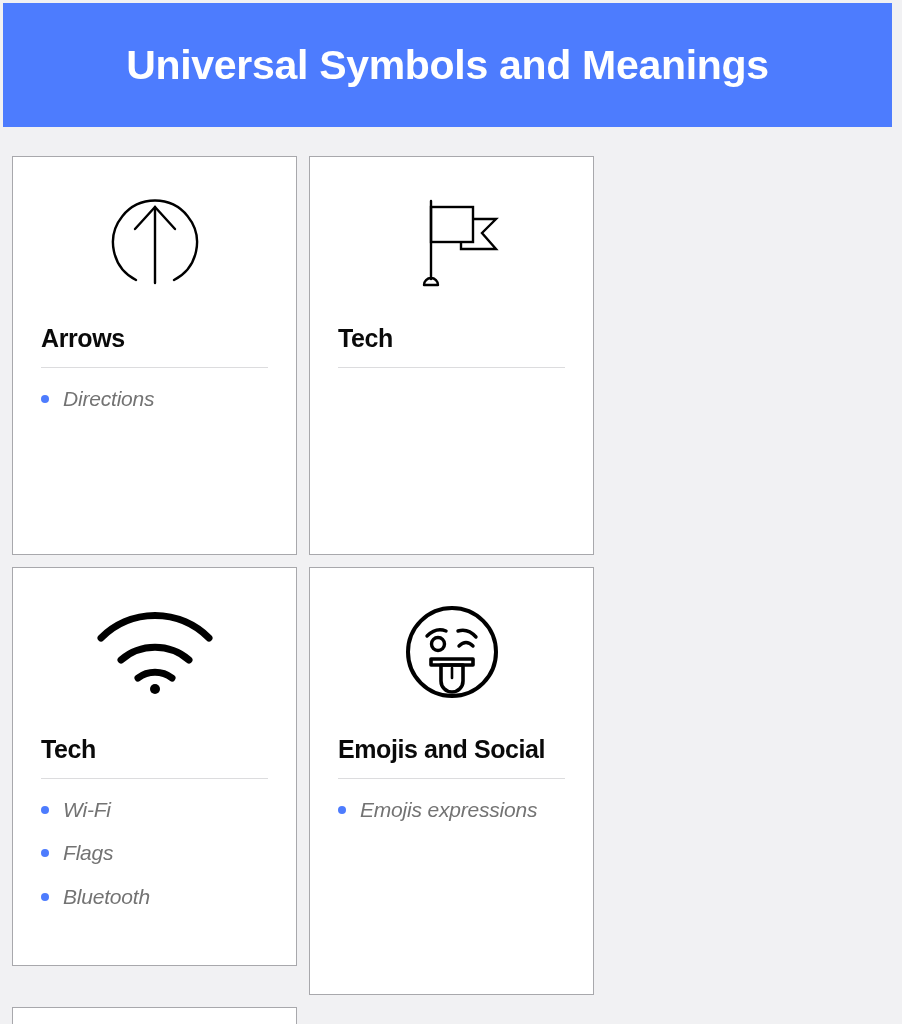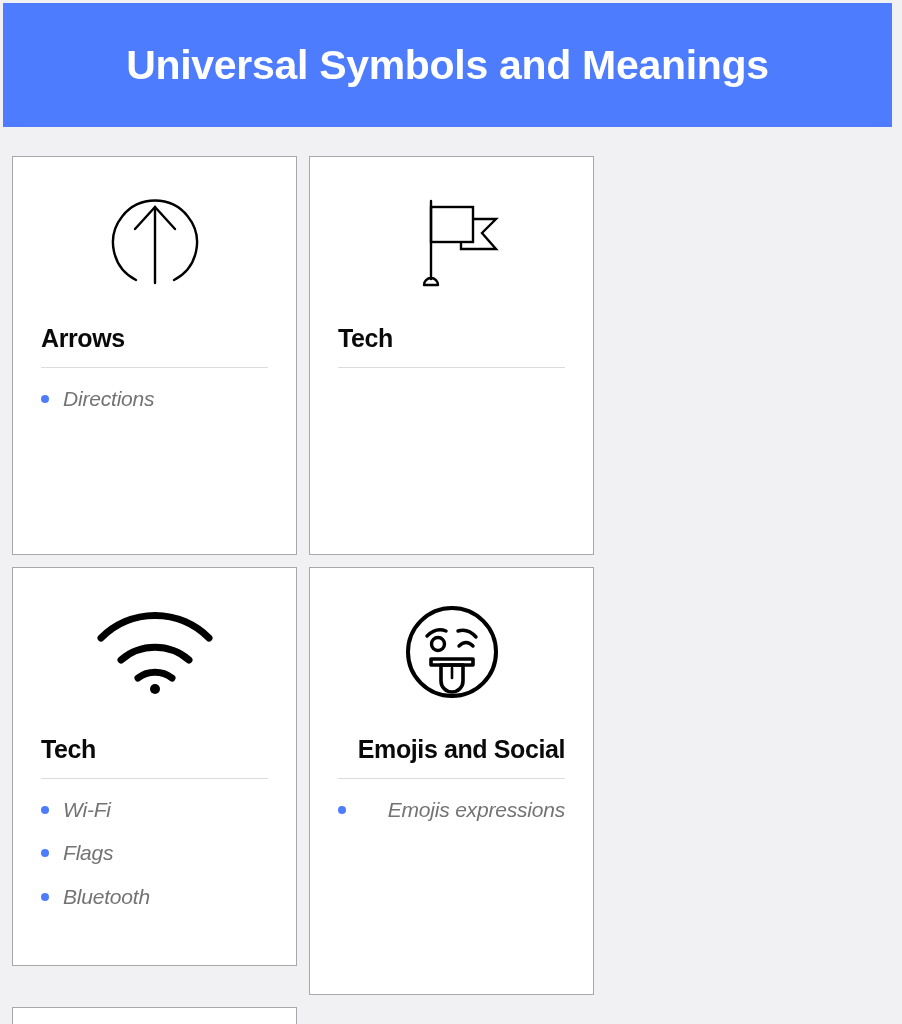--- a/index.html
+++ b/index.html
@@ -57,21 +57,21 @@
   .card {
     width: 285px;
     background: #ffffff;
     border: 1px solid #a8a8ac;
     box-sizing: border-box;
     padding: 0 28px;
     display: flex;
     flex-direction: column;
   }
   .card.row1 { height: 399px; }
-  .card.row2 { height: 428px; text-align: right; }
+  .card.row2 { height: 428px; }
   .card.placeholder {
     background: transparent;
     border: none;
   }
   .icon-wrap {
     height: 168px;
     display: flex;
     align-items: center;
     justify-content: center;
     flex: none;

